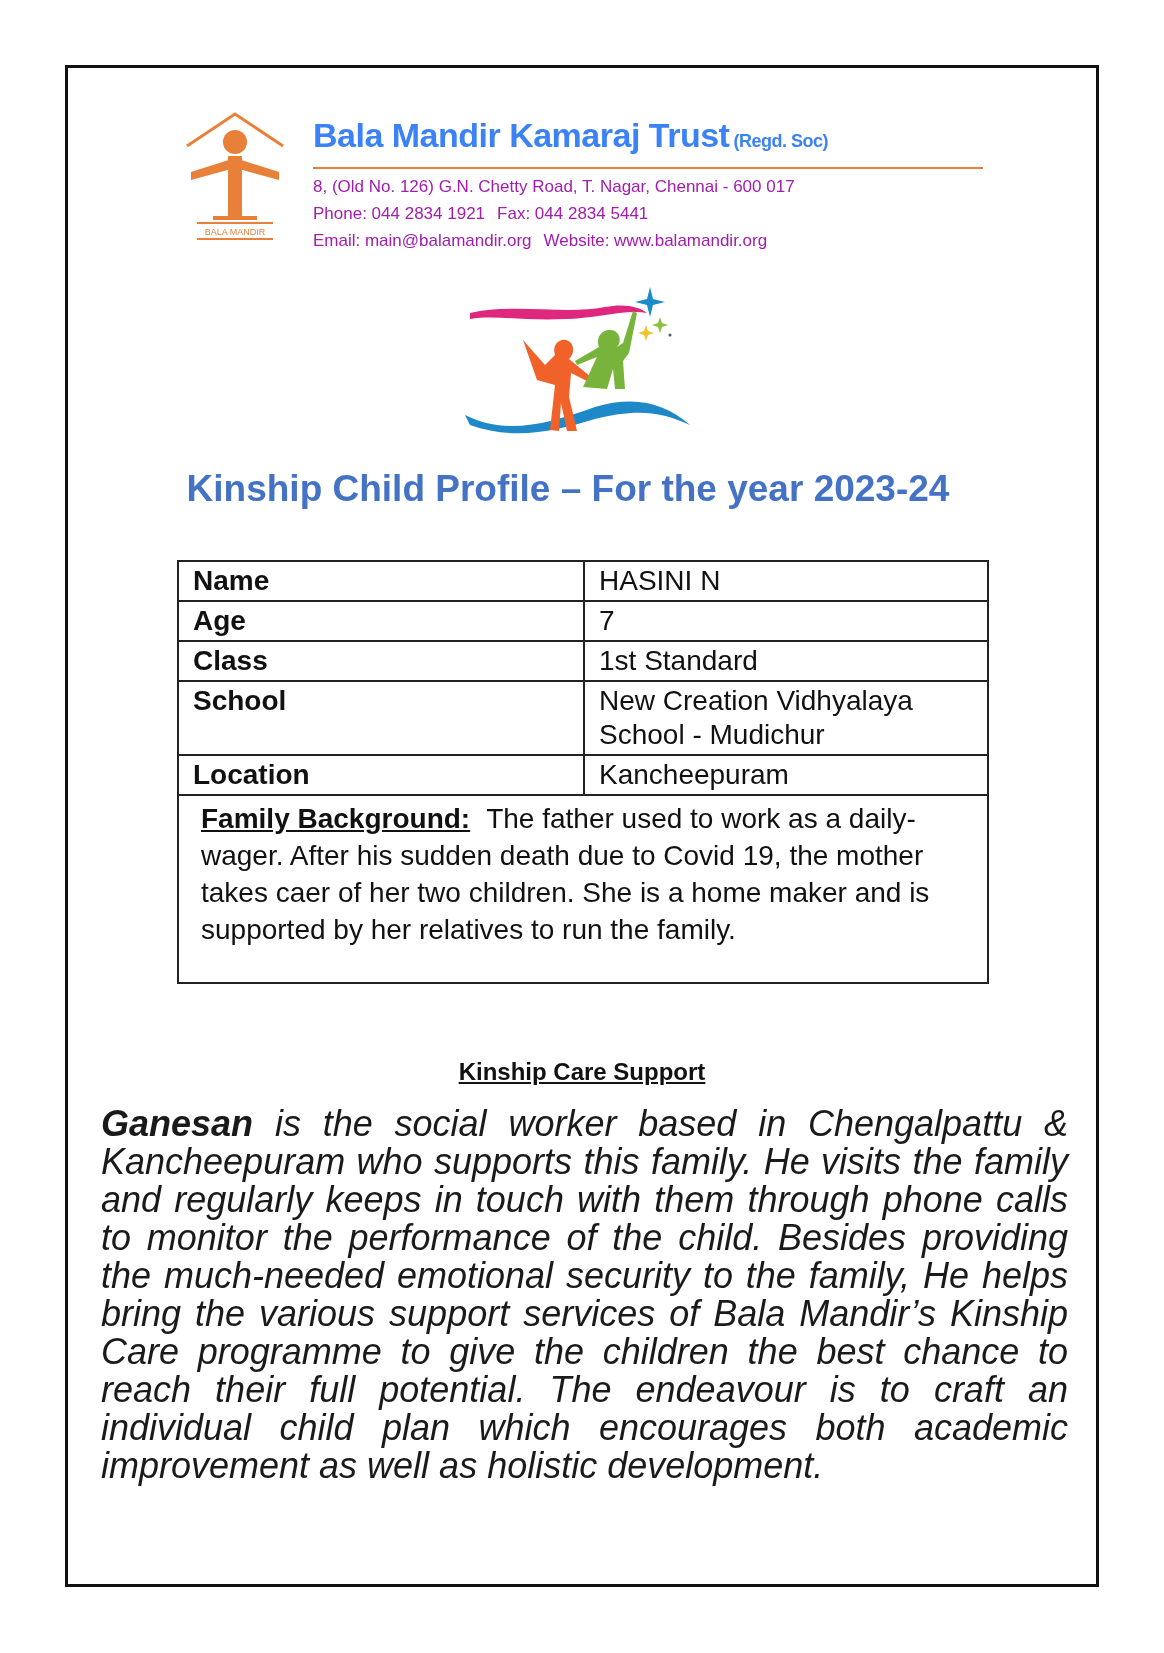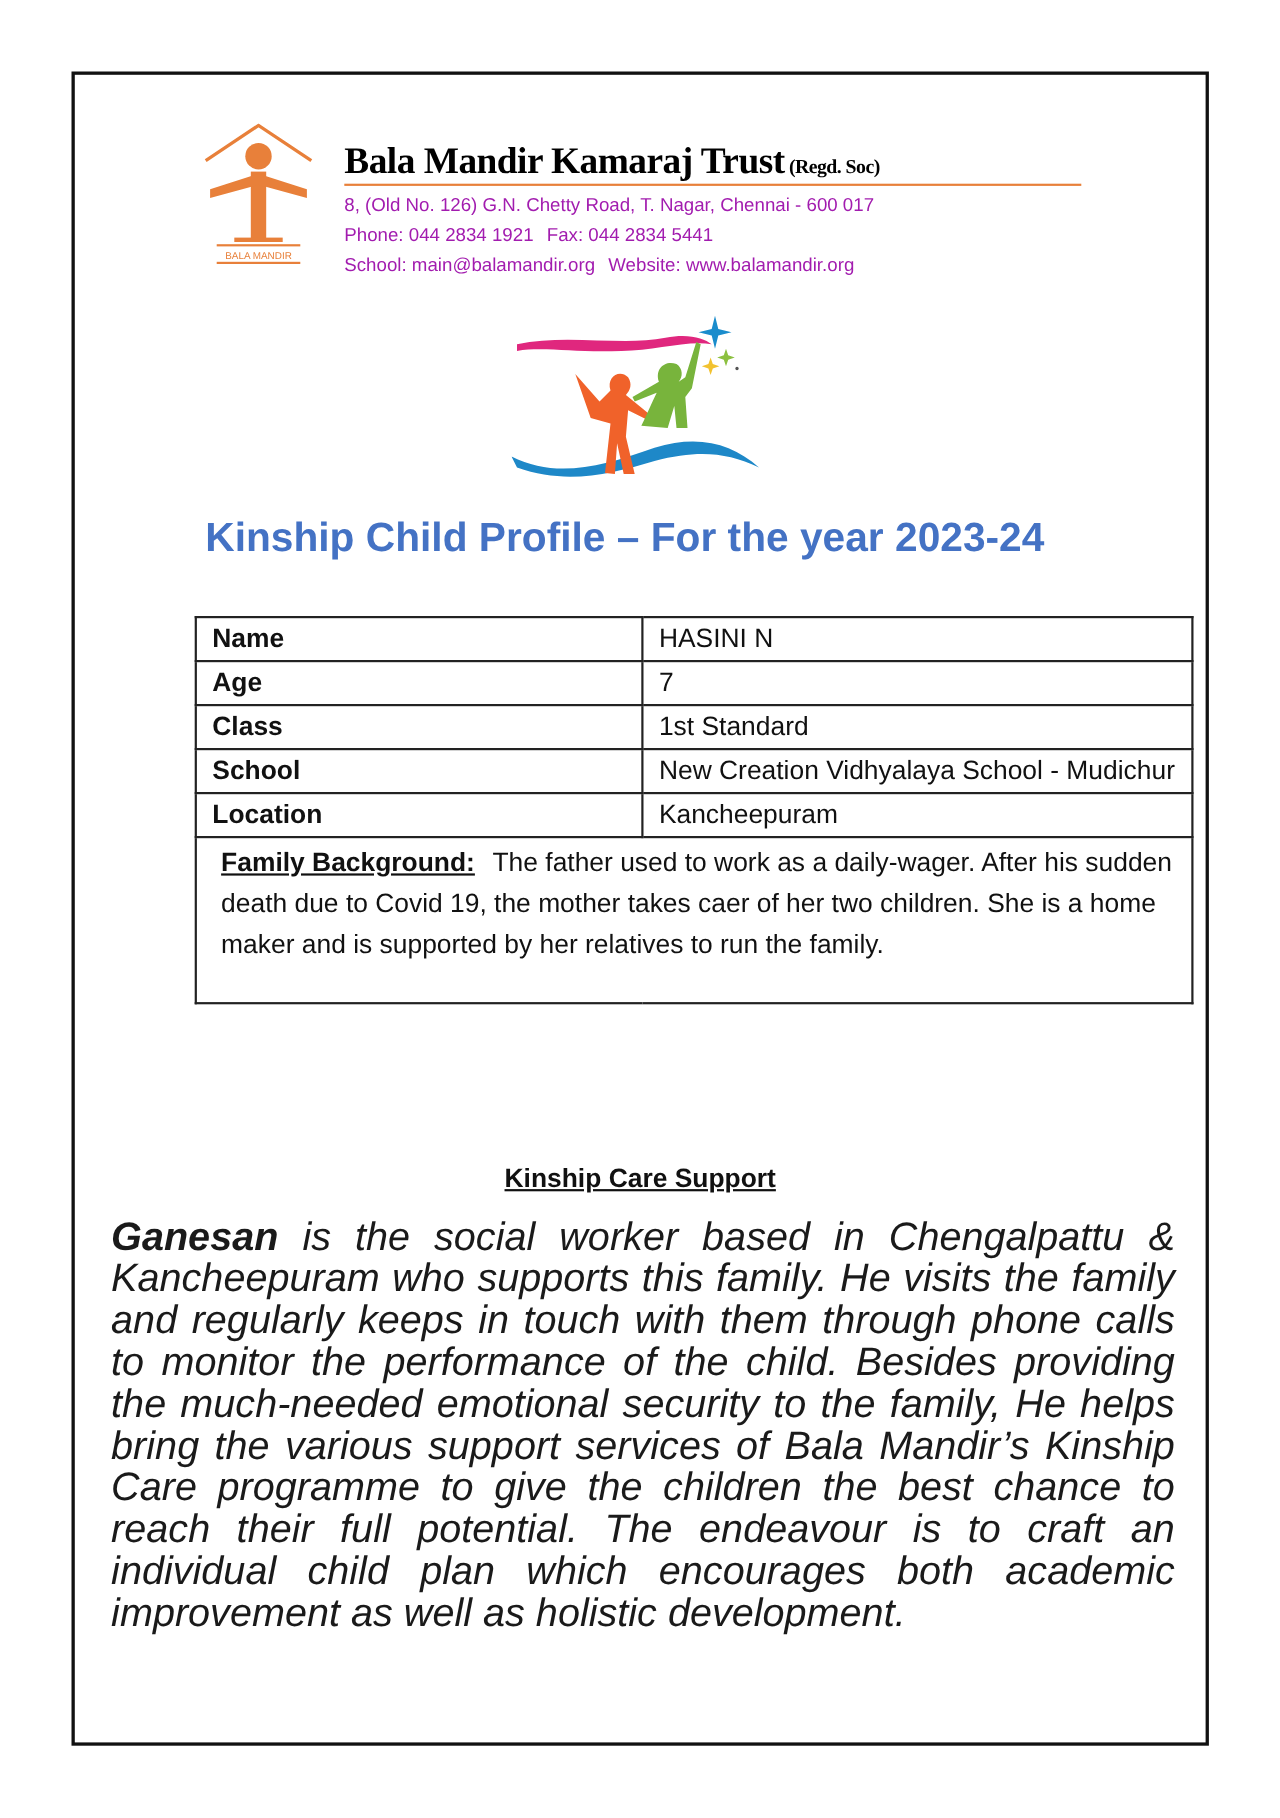--- a/index.html
+++ b/index.html
@@ -1,34 +1,34 @@
 <!DOCTYPE html>
 <html><head>
 <meta charset="utf-8">
 <style>
   html, body { margin: 0; padding: 0; background: #ffffff; }
   body { width: 1164px; height: 1653px; position: relative; font-family: "Liberation Sans", sans-serif; color: #111; }
   .frame { position: absolute; left: 65px; top: 65px; width: 1034px; height: 1522px; border: 3px solid #111; box-sizing: border-box; }
 
   .header { position: absolute; left: 183px; top: 112px; width: 800px; height: 150px; }
   .logo-mark { position: absolute; left: 0; top: 0; width: 104px; height: 135px; }
-  .org-name { position: absolute; left: 130px; top: 16px; font-family: Liberation Serif, serif; font-weight: bold; font-size: 34px; color: #000000; letter-spacing: -0.5px; white-space: nowrap; }
+  .org-name { position: absolute; left: 130px; top: 4px; font-family: Liberation Sans, sans-serif; font-weight: bold; font-size: 34px; color: #3b82f6; letter-spacing: -0.5px; white-space: nowrap; }
   .org-reg { font-size: 18px; margin-left: 4px; }
   .org-rule { position: absolute; left: 130px; top: 55px; width: 670px; height: 2px; background: #e8803a; }
   .org-line { position: absolute; left: 130px; font-size: 17px; color: #a21caf; white-space: nowrap; font-family: "Liberation Sans", sans-serif; }
   .org-line.l1 { top: 65px; }
   .org-line.l2 { top: 92px; }
   .org-line.l3 { top: 119px; }
   .org-line .gap { display: inline-block; width: 12px; }
 
   .kids-logo { position: absolute; left: 465px; top: 285px; width: 235px; height: 170px; }
 
   .title { position: absolute; left: 0; width: 1136px; top: 468px; text-align: center; font-family: "Liberation Sans", sans-serif; font-weight: bold; font-size: 37px; color: #4472c4; }
 
-  table.profile { position: absolute; left: 177px; top: 560px; width: 908px; border-collapse: collapse; font-family: "Liberation Sans", sans-serif; font-size: 24px; }
+  table.profile { position: absolute; left: 177px; top: 560px; width: 812px; border-collapse: collapse; font-family: "Liberation Sans", sans-serif; font-size: 28px; }
   table.profile td { border: 2px solid #222; padding: 2px 14px; vertical-align: top; line-height: 34px; }
   table.profile td.k { font-weight: bold; width: 376px; }
   table.profile td.bg { padding: 4px 14px 34px 22px; line-height: 37px; }
   .bg-label { font-weight: bold; text-decoration: underline; margin-right: 16px; }
 
   .support-title { position: absolute; left: 0; width: 1164px; top: 1058px; text-align: center; font-weight: bold; font-size: 24px; text-decoration: underline; font-family: "Liberation Sans", sans-serif; }
   .support-body { position: absolute; left: 101px; top: 1105px; width: 967px; font-family: "Liberation Sans", sans-serif; font-style: italic; font-size: 36px; line-height: 38px; text-align: justify; color: #1a1a1a; }
   .support-body b { font-weight: bold; }
 </style>
 </head>
@@ -44,21 +44,21 @@
     <polygon points="8,60 52,46 96,60 96,68 52,56 8,68" fill="#e8803a"></polygon>
     <rect x="30" y="104" width="44" height="4" fill="#e8803a"></rect>
     <rect x="14" y="110" width="76" height="2" fill="#e8803a"></rect>
     <text x="52" y="123" text-anchor="middle" font-family="Liberation Sans, sans-serif" font-size="9" fill="#e8803a">BALA MANDIR</text>
     <rect x="14" y="126" width="76" height="2" fill="#e8803a"></rect>
   </svg>
   <div class="org-name"><span>Bala Mandir Kamaraj Trust</span><span class="org-reg">(Regd. Soc)</span></div>
   <div class="org-rule"></div>
   <div class="org-line l1">8, (Old No. 126) G.N. Chetty Road, T. Nagar, Chennai - 600 017</div>
   <div class="org-line l2"><span>Phone: 044 2834 1921</span><span class="gap"></span><span>Fax: 044 2834 5441</span></div>
-  <div class="org-line l3"><span>School: main@balamandir.org</span><span class="gap"></span><span>Website: www.balamandir.org</span></div>
+  <div class="org-line l3"><span>Email: main@balamandir.org</span><span class="gap"></span><span>Website: www.balamandir.org</span></div>
 </div>
 
 <svg class="kids-logo" viewBox="0 0 235 170">
   <path d="M5,28 C50,18 100,30 140,22 C160,18 175,22 182,28 C160,24 130,34 100,34 C60,36 30,30 5,34 Z" fill="#e0277e"></path>
   <path d="M0,130 C40,150 80,140 130,122 C170,110 200,118 225,140 C195,126 170,124 130,134 C90,146 50,156 5,140 Z" fill="#1e88c8"></path>
   <path d="M85,145 L90,100 L72,95 L58,55 L80,80 L90,70 C86,58 98,50 106,58 C110,64 108,70 104,74 L126,92 L122,96 L106,88 L104,112 L112,146 L102,146 L96,118 L94,146 Z" fill="#f0622a"></path>
   <path d="M118,102 C124,90 128,80 132,72 L112,80 L110,76 L134,62 C130,50 140,42 150,46 C156,50 156,58 152,62 L158,58 L168,26 L172,28 L164,68 L158,76 L160,104 L150,104 L148,84 L142,104 Z" fill="#78b43c"></path>
   <polygon points="185,2 188,14 200,17 188,20 185,32 182,20 170,17 182,14" fill="#1a8ccc"></polygon>
   <polygon points="195,32 197,38 203,40 197,42 195,48 193,42 187,40 193,38" fill="#8cc040"></polygon>
   <polygon points="181,40 183,46 189,48 183,50 181,56 179,50 173,48 179,46" fill="#f2c230"></polygon>

